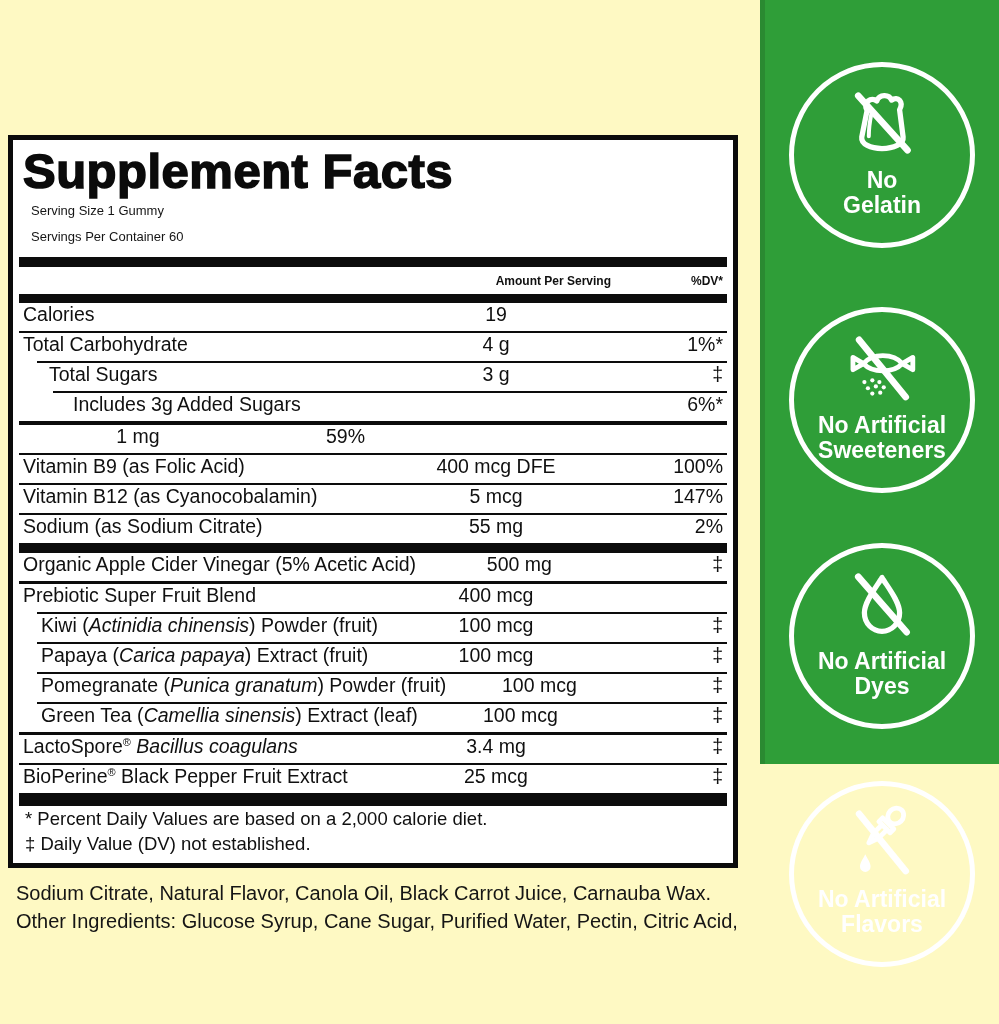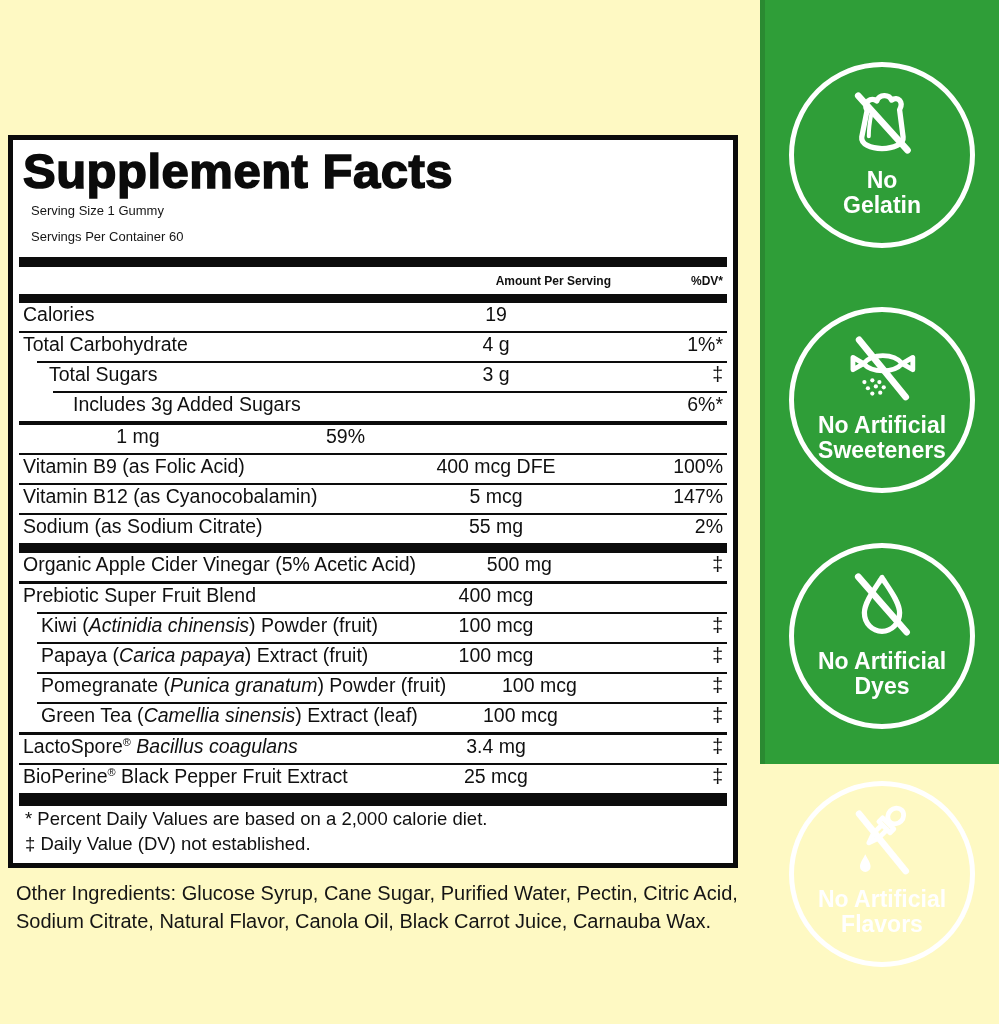--- a/index.html
+++ b/index.html
@@ -182,22 +182,22 @@
       <div class="amt">25 mcg</div>
       <div class="dv">‡</div>
     </div>
     <div class="bar h13" style="margin-top:0"></div>
 
     <div class="foot">* Percent Daily Values are based on a 2,000 calorie diet.</div>
     <div class="foot">‡ Daily Value (DV) not established.</div>
   </section>
 
   <div class="other-ing">
+    <div>Sodium Citrate, Natural Flavor, Canola Oil, Black Carrot Juice, Carnauba Wax.</div>
     <div>Other Ingredients: Glucose Syrup, Cane Sugar, Purified Water, Pectin, Citric Acid,</div>
-    <div>Sodium Citrate, Natural Flavor, Canola Oil, Black Carrot Juice, Carnauba Wax.</div>
   </div>
 
   <aside class="green-strip" id="green-strip" style="background: rgb(47, 158, 56); border-left: 5px solid rgb(42, 138, 49);">
 
     <div class="badge" style="top:62px">
       <div class="circle">
         <svg class="bicon" viewBox="0 0 100 100" fill="none" stroke="#fff" stroke-width="6" stroke-linecap="round" stroke-linejoin="round">
           <path d="M33,36 C28,26 38,20 44,25 C47,17 58,17 61,24 C68,19 75,26 70,35 L74,66 C75,74 63,79 50,79 C37,79 26,74 27,66 Z"></path>
           <path d="M38,39 C36,49 35,58 35,65" stroke-width="4.5"></path>
           <path d="M23,19 L79,81" stroke-width="7.5"></path>

